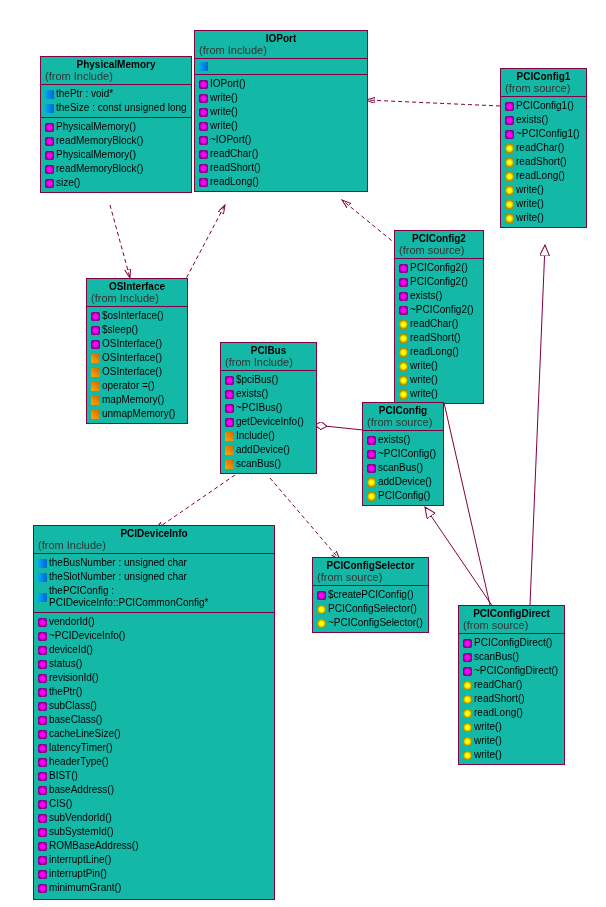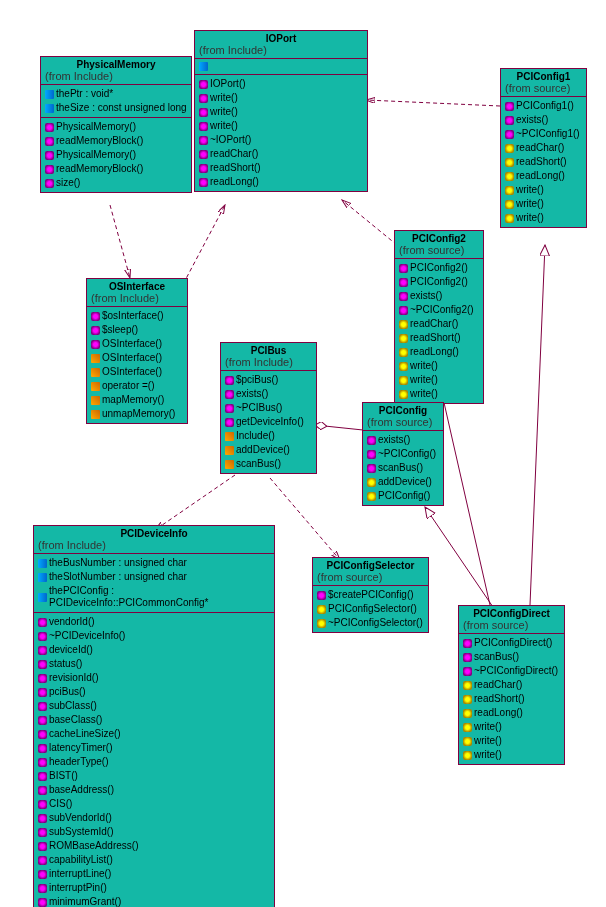--- a/index.html
+++ b/index.html
@@ -358,21 +358,21 @@
       <div class="item">
         <span class="icon vis-pub"></span>
         <span>status()</span>
       </div>
       <div class="item">
         <span class="icon vis-pub"></span>
         <span>revisionId()</span>
       </div>
       <div class="item">
         <span class="icon vis-pub"></span>
-        <span>pciBus()</span>
+        <span>thePtr()</span>
       </div>
       <div class="item">
         <span class="icon vis-pub"></span>
         <span>subClass()</span>
       </div>
       <div class="item">
         <span class="icon vis-pub"></span>
         <span>baseClass()</span>
       </div>
       <div class="item">
@@ -403,24 +403,20 @@
         <span class="icon vis-pub"></span>
         <span>subVendorId()</span>
       </div>
       <div class="item">
         <span class="icon vis-pub"></span>
         <span>subSystemId()</span>
       </div>
       <div class="item">
         <span class="icon vis-pub"></span>
         <span>ROMBaseAddress()</span>
-      </div>
-      <div class="item">
-        <span class="icon vis-pub"></span>
-        <span>capabilityList()</span>
       </div>
       <div class="item">
         <span class="icon vis-pub"></span>
         <span>interruptLine()</span>
       </div>
       <div class="item">
         <span class="icon vis-pub"></span>
         <span>interruptPin()</span>
       </div>
       <div class="item">

